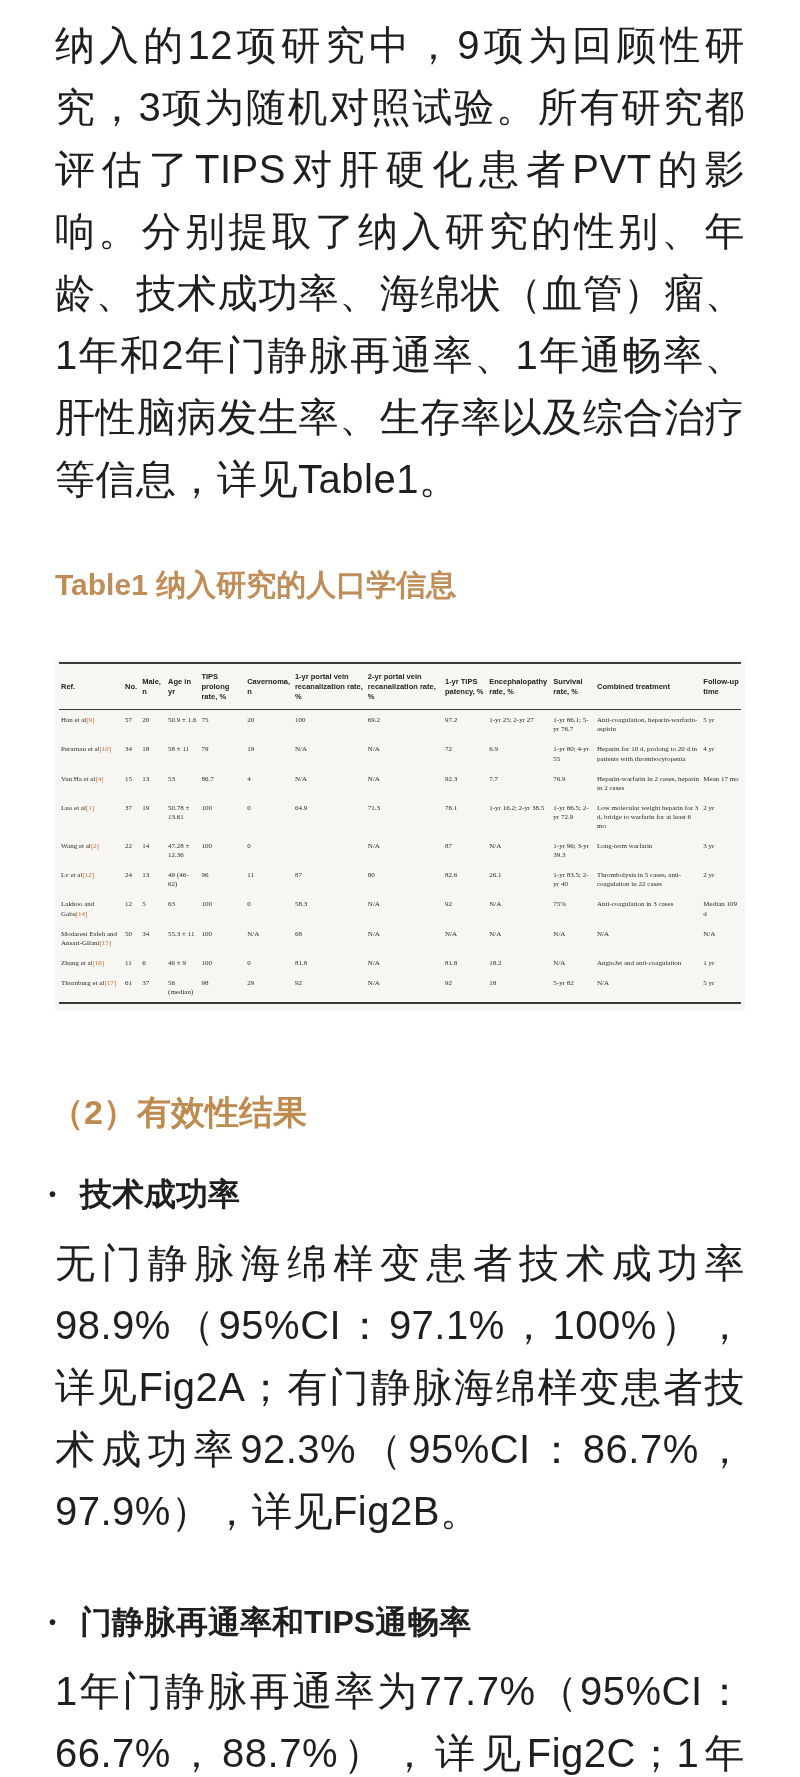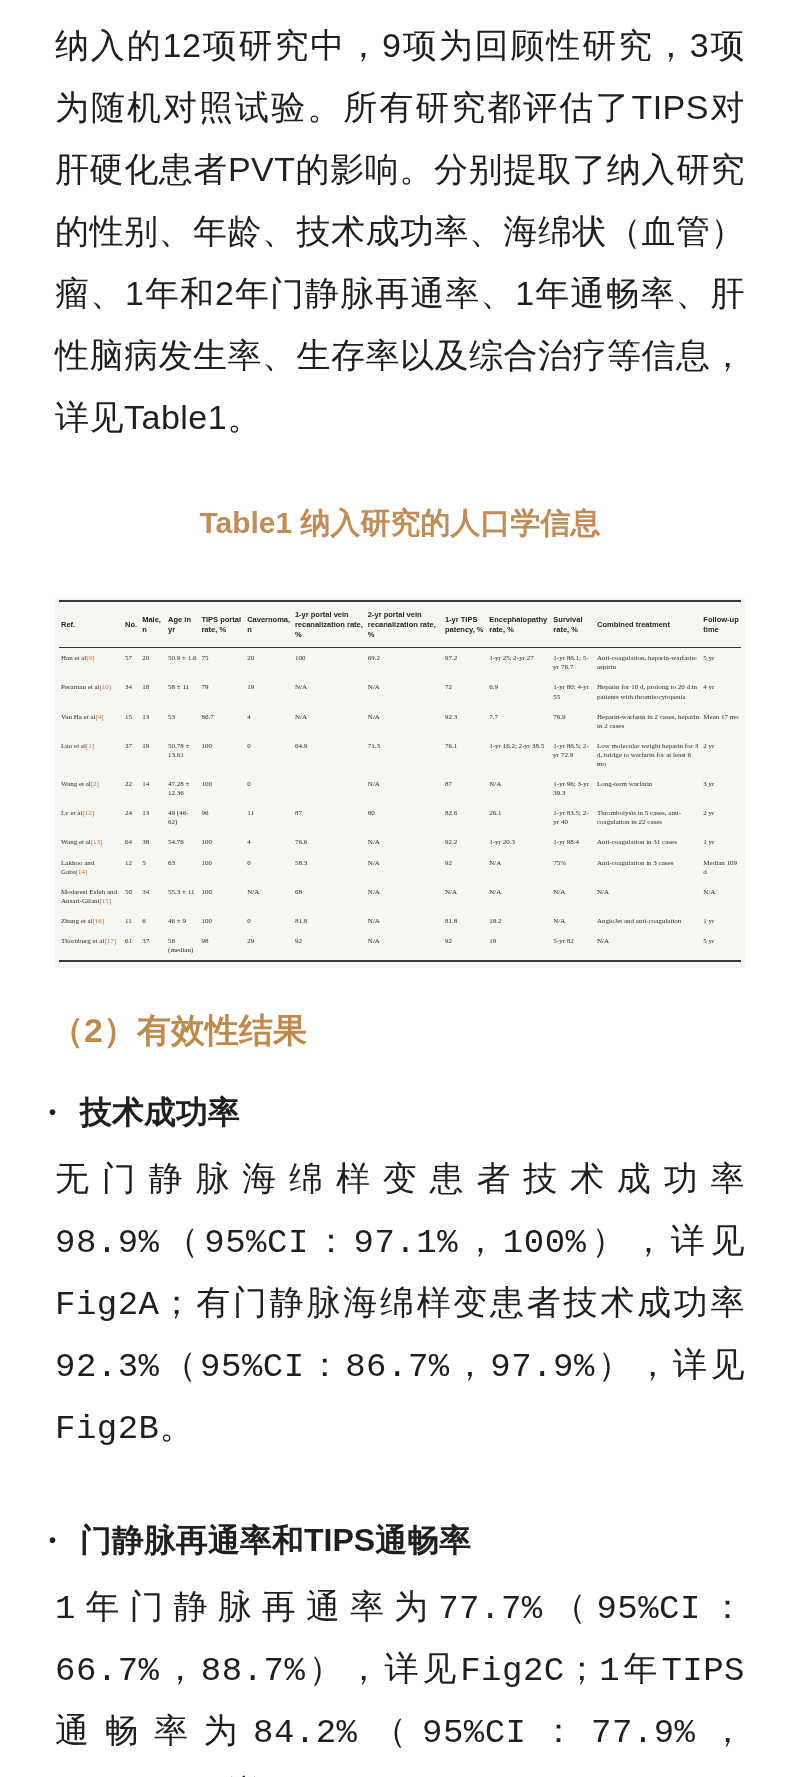--- a/index.html
+++ b/index.html
@@ -1,53 +1,53 @@
 <!DOCTYPE html>
 <html><head>
 <meta charset="utf-8">
 <style>
   html,body{margin:0;padding:0;background:#ffffff;}
   body{width:800px;font-family:"Liberation Sans",sans-serif;color:#1f1f1f;}
   .page{padding:14px 55px 57px 55px;}
   .body-text{
-    font-size:34px;line-height:62px;text-align:justify;
+    font-size:40px;line-height:62px;text-align:justify;
     margin:0;color:#1f1f1f;letter-spacing:0.5px;
   }
   .table-title{
-    margin:58px 0 0 0;text-align:center;font-size:30px;font-weight:bold;
+    margin:58px 0 0 0;text-align:left;font-size:30px;font-weight:bold;
     color:#c08c57;line-height:34px;
   }
   .table-wrap{
     margin-top:58px;background:#f7f6f3;padding:2px 4px 6px 4px;
   }
   table.demo{
     width:100%;border-collapse:collapse;table-layout:fixed;
     font-family:"Liberation Serif",serif;font-size:7px;line-height:1.3;color:#2a2a2a;
     border-top:2px solid #3a3a3a;border-bottom:2px solid #3a3a3a;
   }
   table.demo th{
     font-family:"Liberation Sans",sans-serif;font-size:7.5px;font-weight:bold;
     text-align:left;vertical-align:middle;padding:8px 2px;color:#222;
     border-bottom:1.5px solid #3a3a3a;
   }
   table.demo td{
     vertical-align:top;text-align:left;padding:6px 2px 5px 2px;
   }
   table.demo .ref{color:#cf6a28;}
   .section-heading{
-    margin:42px 0 0 -5px;font-size:34px;font-weight:bold;color:#bf8a4e;line-height:40px;
+    margin:82px 0 0 -5px;font-size:34px;font-weight:bold;color:#bf8a4e;line-height:40px;
   }
   .bullet-row{
     margin:40px 0 0 0;display:flex;align-items:center;
     font-size:32px;font-weight:bold;color:#1f1f1f;line-height:44px;
   }
   .bullet-dot{
     font-size:20px;margin:0 24px 0 -6px;color:#1f1f1f;flex:0 0 auto;
   }
-  .after-bullet{margin-top:16px;font-family:Liberation Mono, monospace;}
+  .after-bullet{margin-top:16px;}
   .gap-lg{margin-top:58px;}
 </style>
 </head>
 <body>
 
 <div class="page">
 
   <p class="body-text">纳入的12项研究中，9项为回顾性研究，3项为随机对照试验。所有研究都评估了TIPS对肝硬化患者PVT的影响。分别提取了纳入研究的性别、年龄、技术成功率、海绵状（血管）瘤、1年和2年门静脉再通率、1年通畅率、肝性脑病发生率、生存率以及综合治疗等信息，详见Table1。</p>
 
   <h3 class="table-title">Table1 纳入研究的人口学信息</h3>
@@ -68,21 +68,21 @@
           <col style="width:6.4%">
           <col style="width:15.6%">
           <col style="width:5.8%">
         </colgroup>
         <thead>
           <tr>
             <th>Ref.</th>
             <th>No.</th>
             <th>Male, n</th>
             <th>Age in yr</th>
-            <th>TIPS portal rate, %</th>
+            <th>TIPS prolong rate, %</th>
             <th>Cavernoma, n</th>
             <th>1-yr portal vein recanalization rate, %</th>
             <th>2-yr portal vein recanalization rate, %</th>
             <th>1-yr TIPS patency, %</th>
             <th>Encephalopathy rate, %</th>
             <th>Survival rate, %</th>
             <th>Combined treatment</th>
             <th>Follow-up time</th>
           </tr>
         </thead>
@@ -171,35 +171,20 @@
             <td>11</td>
             <td>87</td>
             <td>80</td>
             <td>82.6</td>
             <td>26.1</td>
             <td>1-yr 83.5; 2-yr 40</td>
             <td>Thrombolysis in 5 cases, anti-coagulation in 22 cases</td>
             <td>2 yr</td>
           </tr>
           <tr>
-            <td>Wang et al<span class="ref">[13]</span></td>
-            <td>64</td>
-            <td>38</td>
-            <td>54.76</td>
-            <td>100</td>
-            <td>4</td>
-            <td>76.6</td>
-            <td>N/A</td>
-            <td>92.2</td>
-            <td>1-yr 20.3</td>
-            <td>1-yr 98.4</td>
-            <td>Anti-coagulation in 31 cases</td>
-            <td>1 yr</td>
-          </tr>
-          <tr>
             <td>Lakhoo and Gaba<span class="ref">[14]</span></td>
             <td>12</td>
             <td>5</td>
             <td>63</td>
             <td>100</td>
             <td>0</td>
             <td>58.3</td>
             <td>N/A</td>
             <td>92</td>
             <td>N/A</td>

